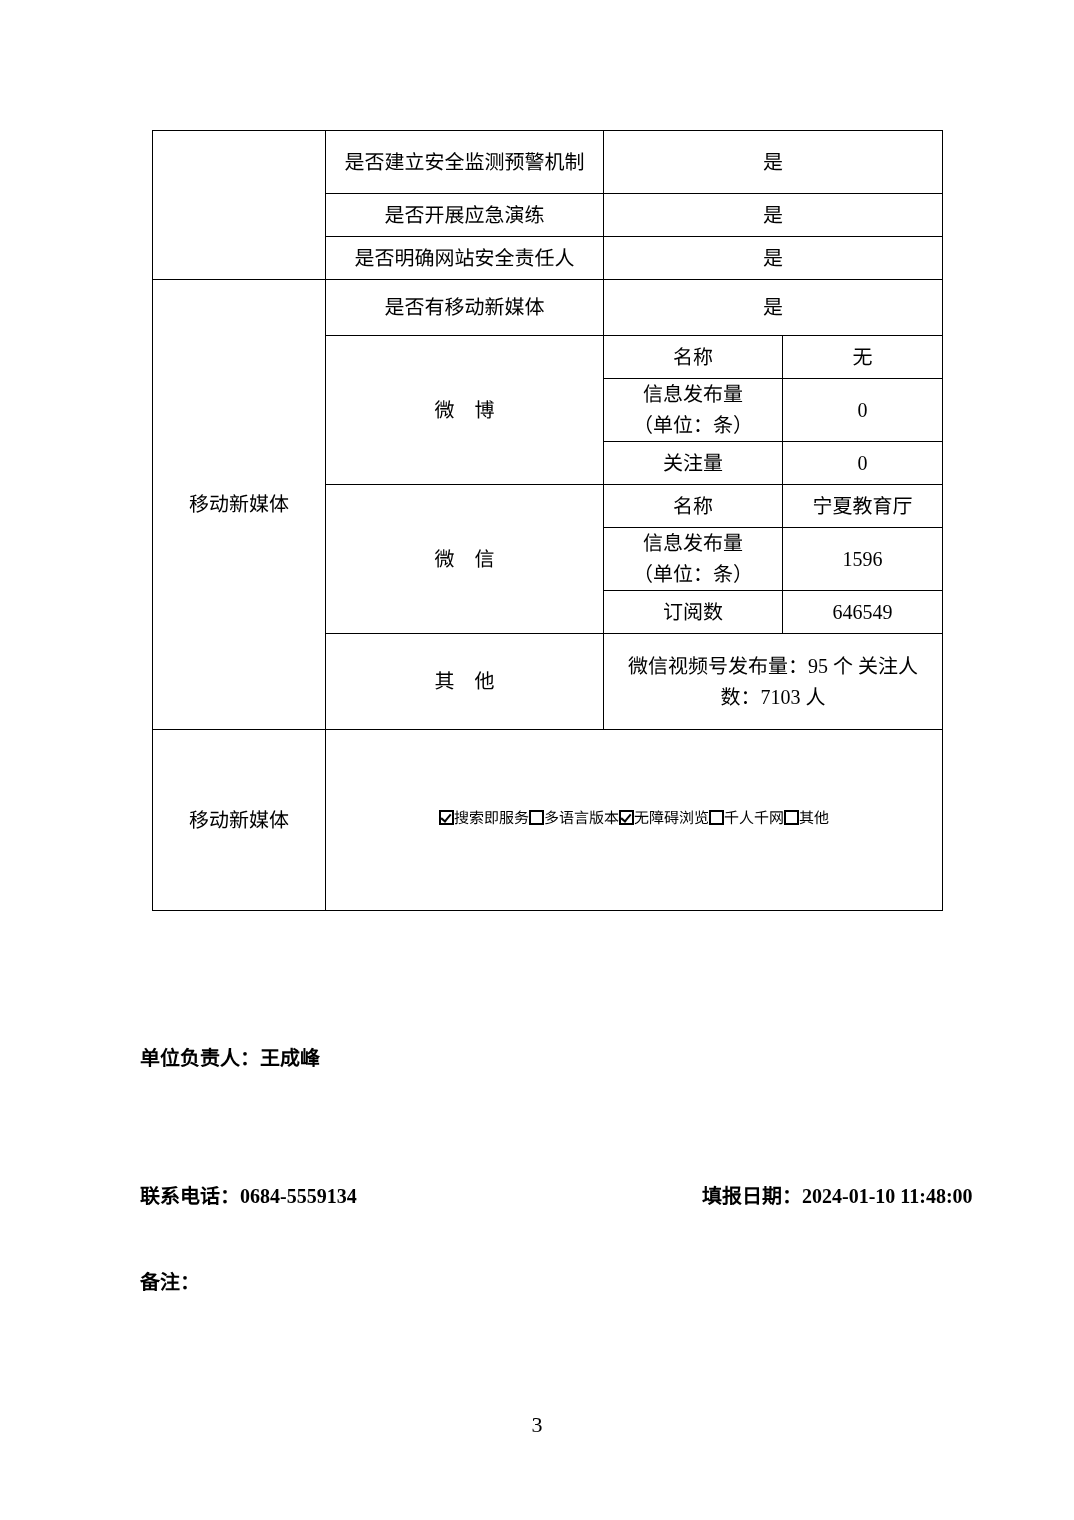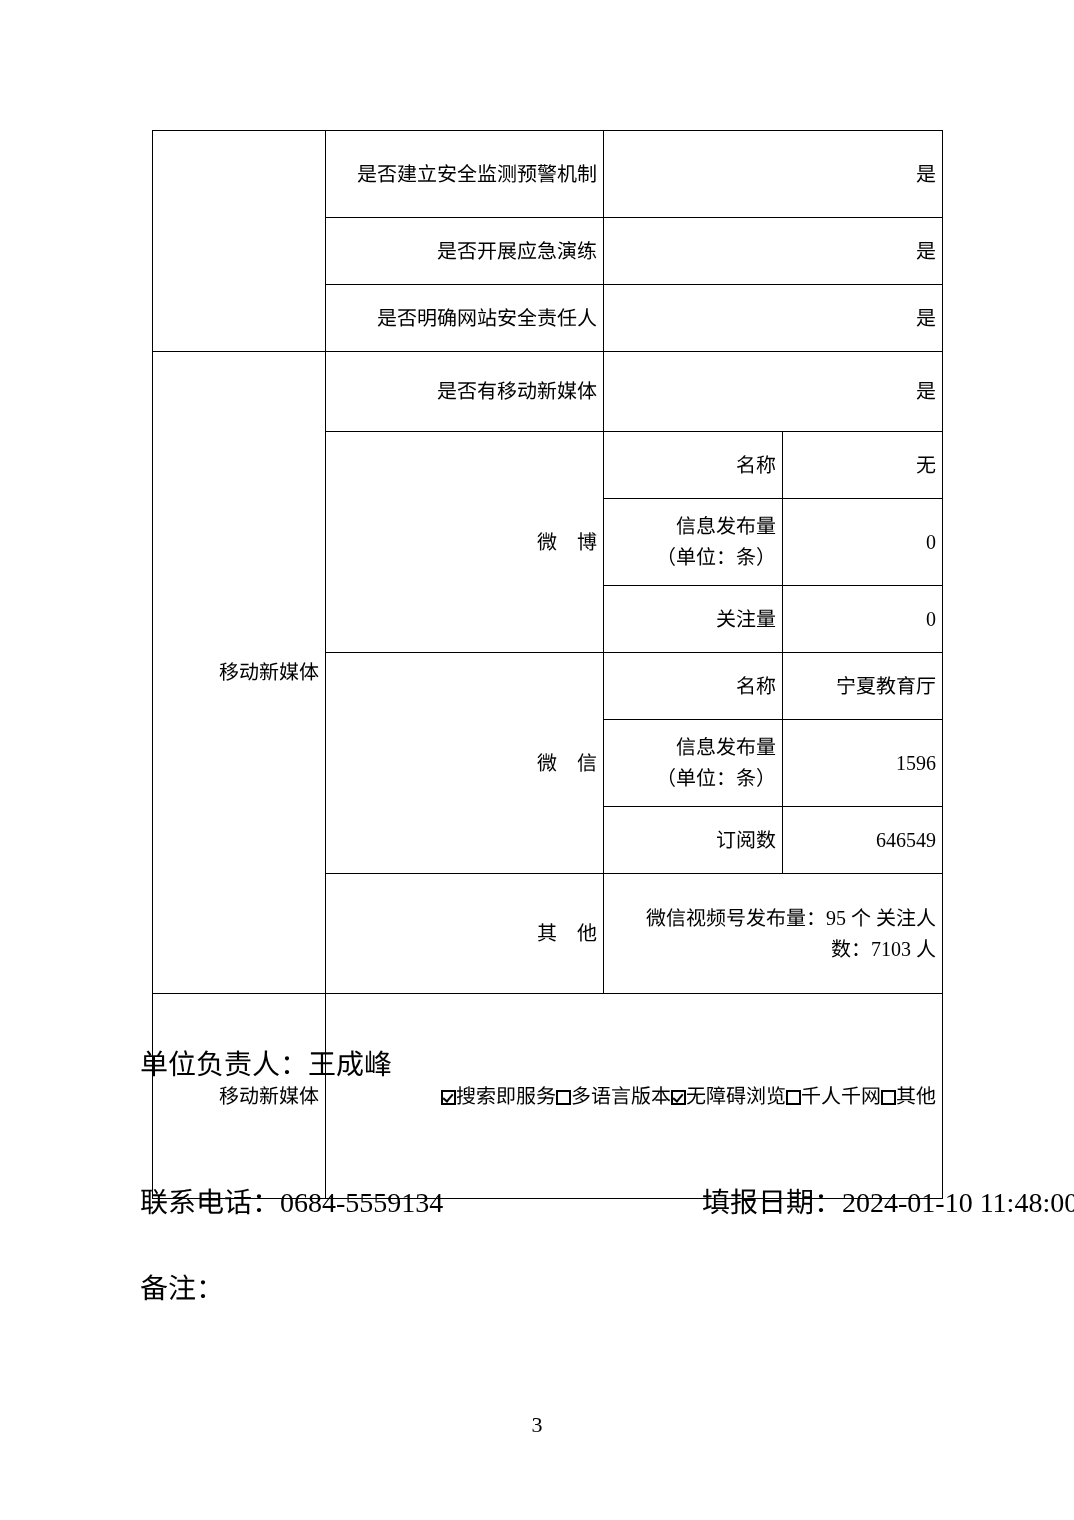--- a/index.html
+++ b/index.html
@@ -29,25 +29,25 @@
   .report-table {
     position: absolute;
     left: 152px;
     top: 130px;
     width: 790px;
     border-collapse: collapse;
     table-layout: fixed;
   }
   .report-table td {
     border: 1px solid #000000;
-    text-align: right;
+    text-align: center;
     vertical-align: middle;
     font-size: 20px;
     line-height: 1.55;
-    padding: 12px 6px;
+    padding: 0 6px;
     font-family: "Liberation Serif", "DejaVu Serif", serif;
   }
 
   
   .c1 { width: 173px; }
   .c2 { width: 278px; }
   .c3 { width: 179px; }
   .c4 { width: 160px; }
 
   .rowlabel { font-size: 20px; }
@@ -70,23 +70,24 @@
   }
 
   
   .innov-cell {
     height: 180px;
     vertical-align: middle;
     text-align: center;
     padding: 0 8px;
   }
   .cb-line {
-    font-size: 20px;
+    font-size: 15px;
     white-space: nowrap;
     letter-spacing: 0px;
+    font-family: Liberation Mono, monospace;
   }
   .cbx {
     display: inline-block;
     width: 15px;
     height: 15px;
     border: 2px solid #000;
     position: relative;
     vertical-align: -2px;
     margin-right: 0px;
     box-sizing: border-box;
@@ -103,22 +104,22 @@
     border-bottom: 2px solid #000;
     transform: rotate(40deg);
   }
 
   
   .footer {
     position: absolute;
     left: 0;
     top: 1020px;
     width: 1074px;
-    font-size: 28px;
-    font-weight: normal;
+    font-size: 20px;
+    font-weight: bold;
     font-family: "Liberation Serif", "DejaVu Serif", serif;
   }
   .f-row {
     position: relative;
     width: 1074px;
   }
   .f-left {
     position: absolute;
     left: 140px;
     white-space: nowrap;

